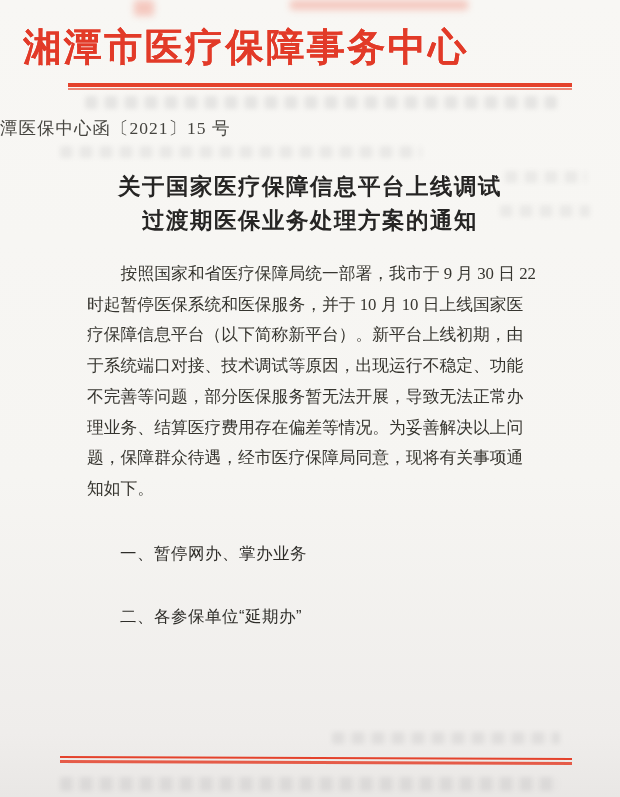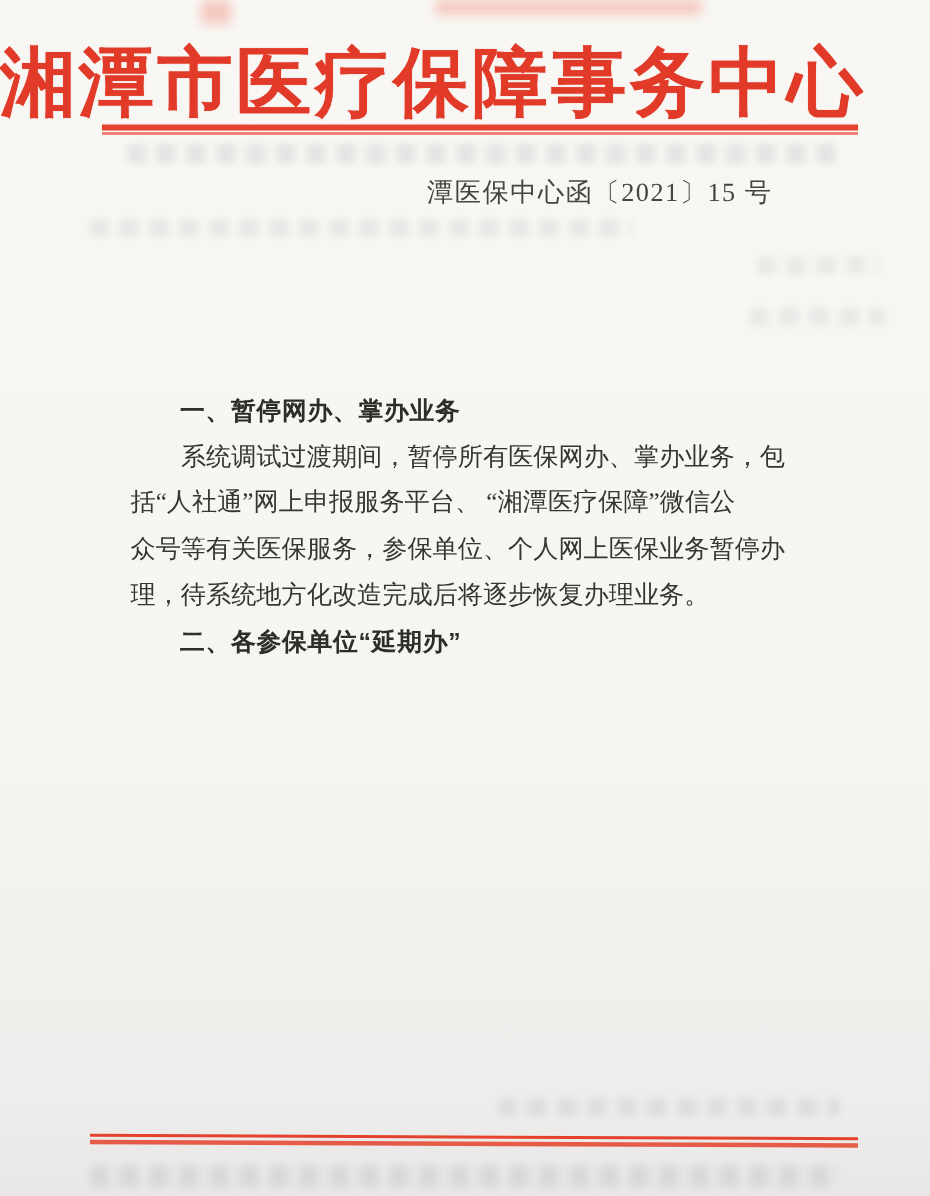--- a/index.html
+++ b/index.html
@@ -8,60 +8,60 @@
     font-family:"Liberation Serif","DejaVu Serif",serif;
     background:#e9e7e4;
   }
   .page{
     position:relative;width:620px;height:797px;overflow:hidden;
     background:linear-gradient(180deg,#f8f7f4 0%,#f6f5f2 60%,#efedeb 92%,#e9e7e5 100%);
   }
   
   .org-name{
     position:absolute;top:22px;left:0;width:492px;
-    text-align:left;
-    font-size:50px;font-weight:700;letter-spacing:2.5px;
+    text-align:center;
+    font-size:38px;font-weight:700;letter-spacing:2.5px;
     color:#e23a28;
     text-shadow:0 0 .5px #e23a28;
     white-space:nowrap;
   }
   .header-rule{
     position:absolute;top:83px;left:68px;width:504px;height:8px;
     border-top:4px solid #e4422c;
   }
   .header-rule::after{
     content:"";position:absolute;left:0;top:1px;width:100%;height:2px;
     background:#ee8574;
   }
   .doc-number{
     position:absolute;top:116px;left:0;width:515px;
-    text-align:right;
+    text-align:left;
     font-size:17.5px;letter-spacing:1px;color:#45443f;
     white-space:nowrap;
   }
   
   .doc-title{
     position:absolute;top:170px;left:0;width:620px;
     text-align:center;
     font-size:22.5px;font-weight:700;letter-spacing:1.5px;
     line-height:34px;color:#262524;
     white-space:pre-line;
   }
   
   .body-text{
     position:absolute;top:259px;left:87px;width:482px;
     font-size:16.8px;line-height:30.7px;color:#36352f;
     letter-spacing:0;
   }
   .multiline{white-space:pre-line;}
   .indent{text-indent:2em;}
   .sec-heading{
-    font-weight:700;text-indent:2em;
+    font-weight:400;text-indent:2em;
     font-family:"Liberation Sans","DejaVu Sans",sans-serif;
-    font-size:16.5px;color:#2e2d29;letter-spacing:.5px;
+    font-size:16.5px;color:#2e2d29;letter-spacing:.5px;margin-top:33px;
   }
   
   .footer-rule{
     position:absolute;top:757px;left:60px;width:512px;height:9px;
     border-top:2px solid #e4422c;
     transform:rotate(.25deg);
   }
   .footer-rule::after{
     content:"";position:absolute;left:0;top:2px;width:100%;height:3px;
     background:#e4422c;opacity:.85;
@@ -88,25 +88,31 @@
   <div class="bleed" style="left:60px;top:146px;width:362px;height:12px;opacity:.28;"></div>
   <div class="bleed" style="left:505px;top:171px;width:82px;height:12px;opacity:.25;"></div>
   <div class="bleed" style="left:500px;top:205px;width:90px;height:12px;opacity:.25;"></div>
   <div class="bleed" style="left:332px;top:732px;width:228px;height:12px;opacity:.3;"></div>
   <div class="bleed" style="left:60px;top:777px;width:500px;height:14px;opacity:.32;"></div>
 
   <div class="org-name">湘潭市医疗保障事务中心</div>
   <div class="header-rule"></div>
   <div class="doc-number">潭医保中心函〔2021〕15 号</div>
 
+  <div class="doc-title multiline">关于国家医疗保障信息平台上线调试
+过渡期医保业务处理方案的通知</div>
 
   <div class="body-text">
+    <div class="multiline indent">按照国家和省医疗保障局统一部署，我市于 9 月 30 日 22
+时起暂停医保系统和医保服务，并于 10 月 10 日上线国家医
+疗保障信息平台（以下简称新平台）。新平台上线初期，由
+于系统端口对接、技术调试等原因，出现运行不稳定、功能
+不完善等问题，部分医保服务暂无法开展，导致无法正常办
+理业务、结算医疗费用存在偏差等情况。为妥善解决以上问
+题，保障群众待遇，经市医疗保障局同意，现将有关事项通
+知如下。</div>
     <div class="sec-heading">一、暂停网办、掌办业务</div>
-    <div class="multiline indent">系统调试过渡期间，暂停所有医保网办、掌办业务，包
-括“人社通”网上申报服务平台、 “湘潭医疗保障”微信公
-众号等有关医保服务，参保单位、个人网上医保业务暂停办
-理，待系统地方化改造完成后将逐步恢复办理业务。</div>
     <div class="sec-heading">二、各参保单位“延期办”</div>
   </div>
 
   <div class="footer-rule"></div>
 
 </div>
 
 </body></html>

